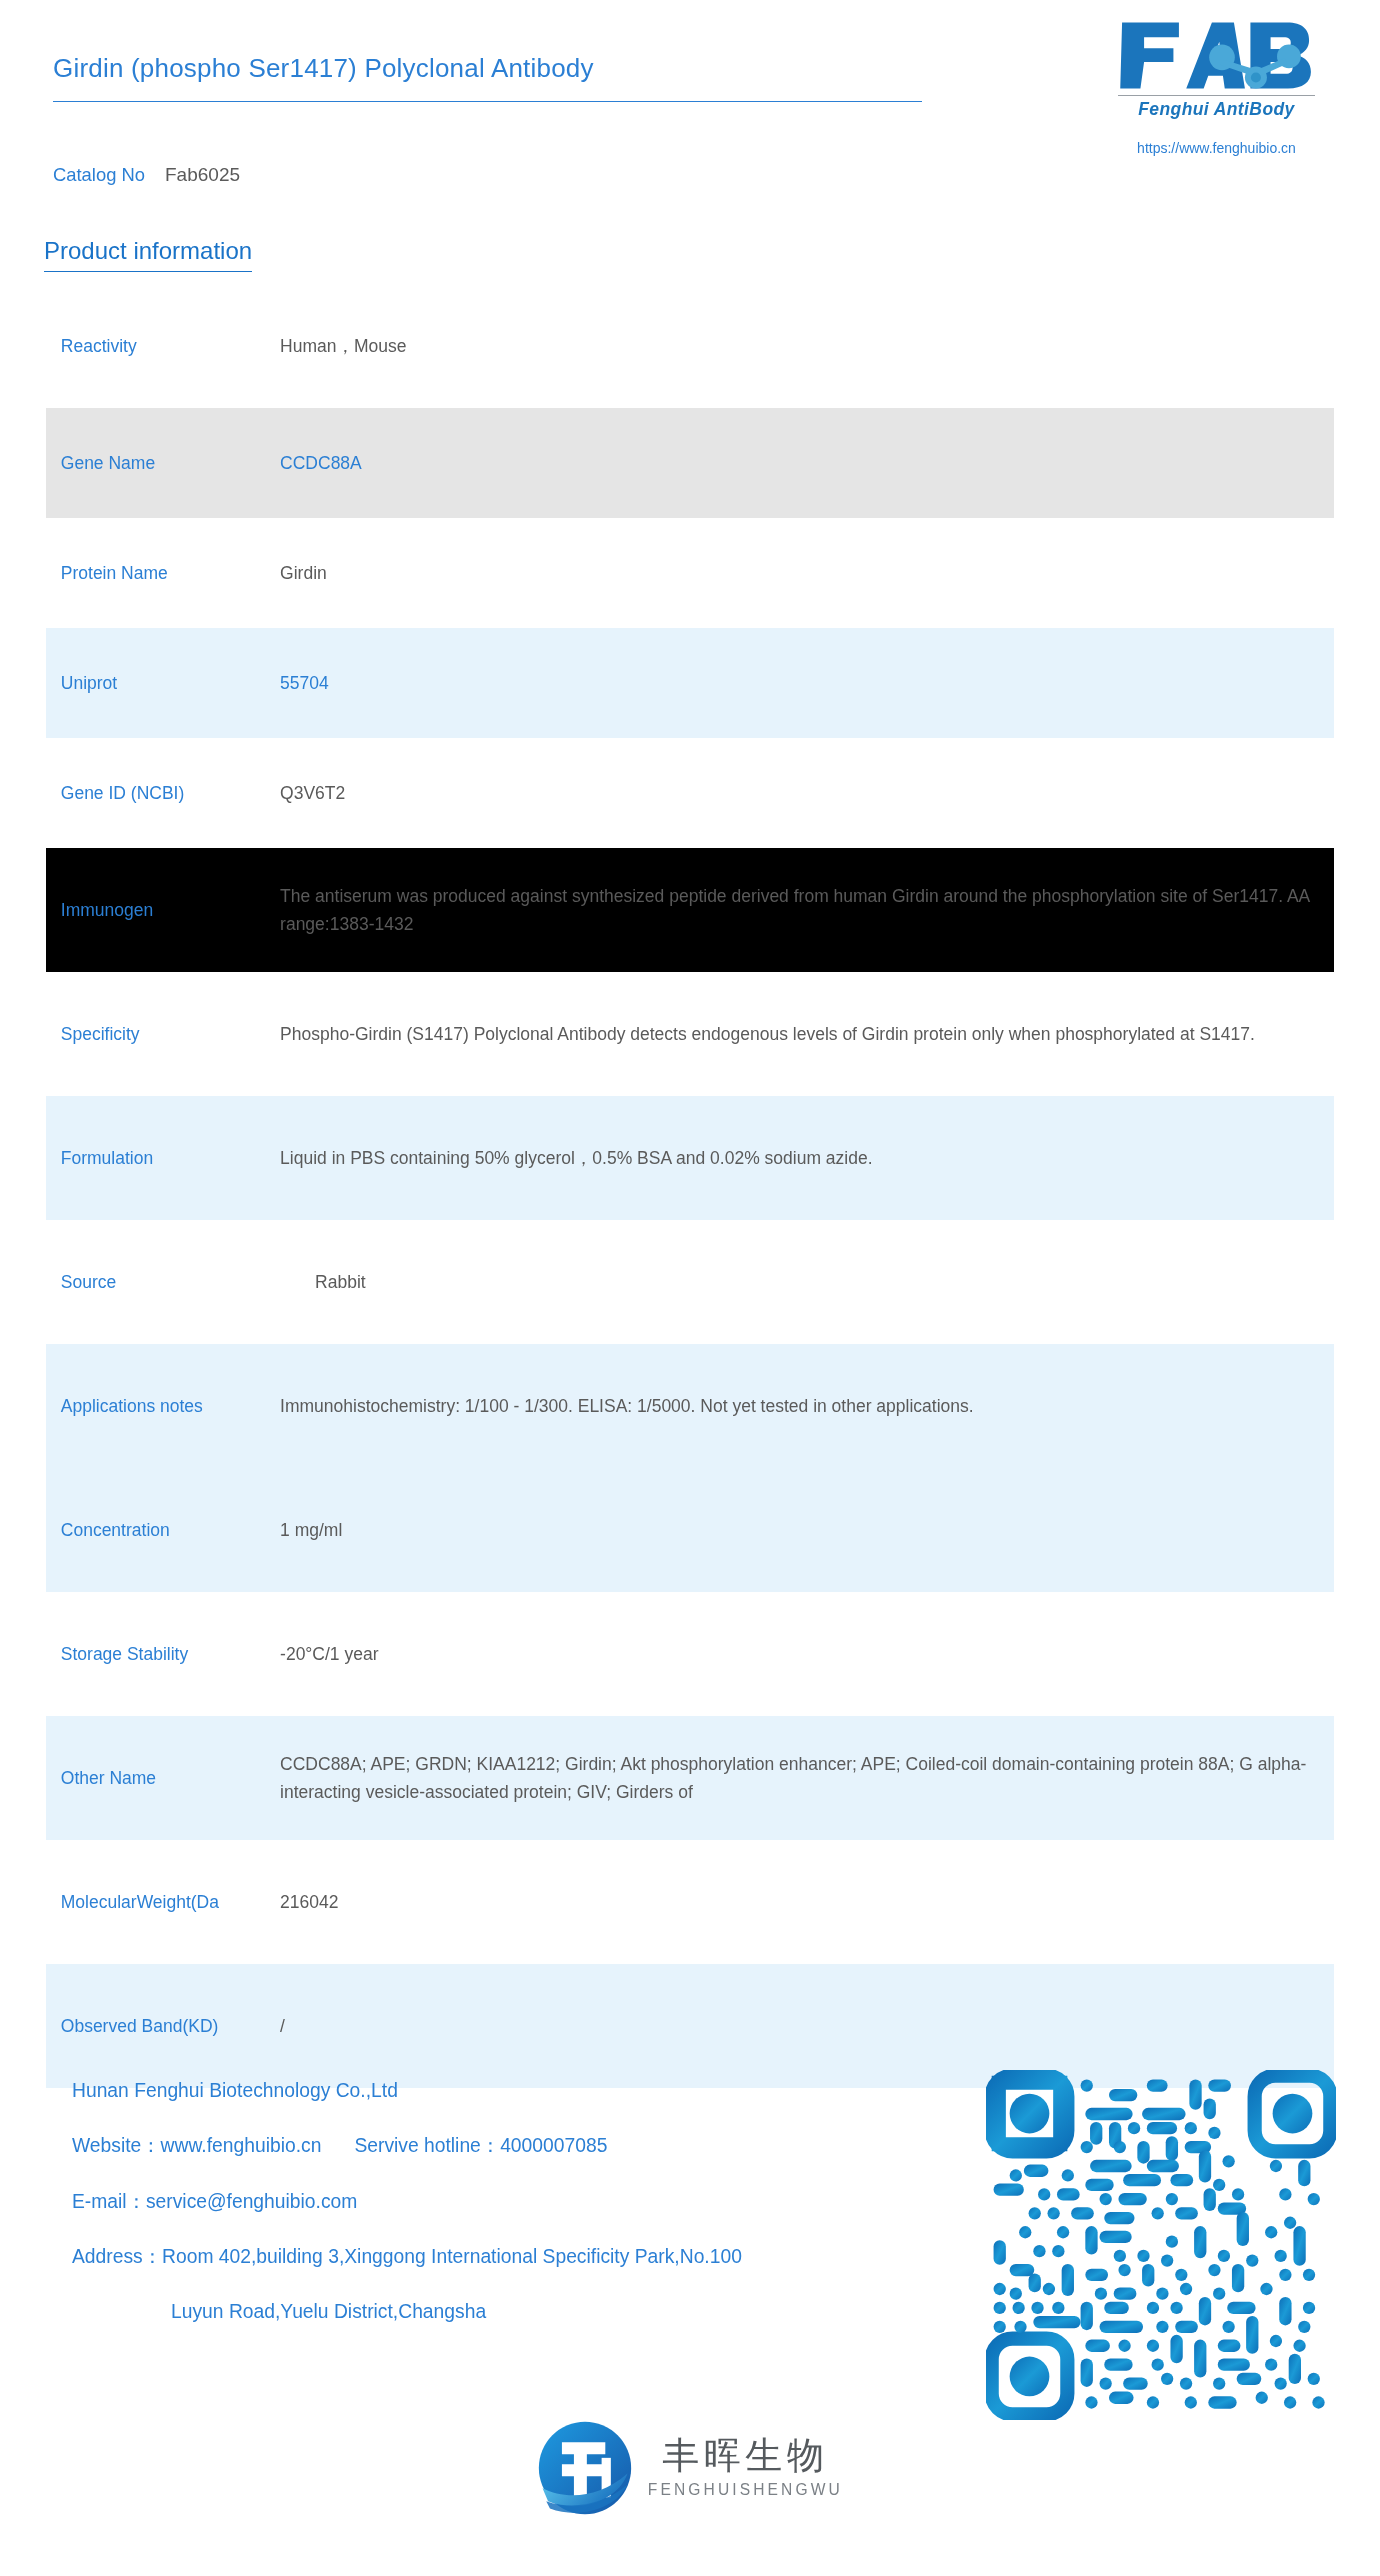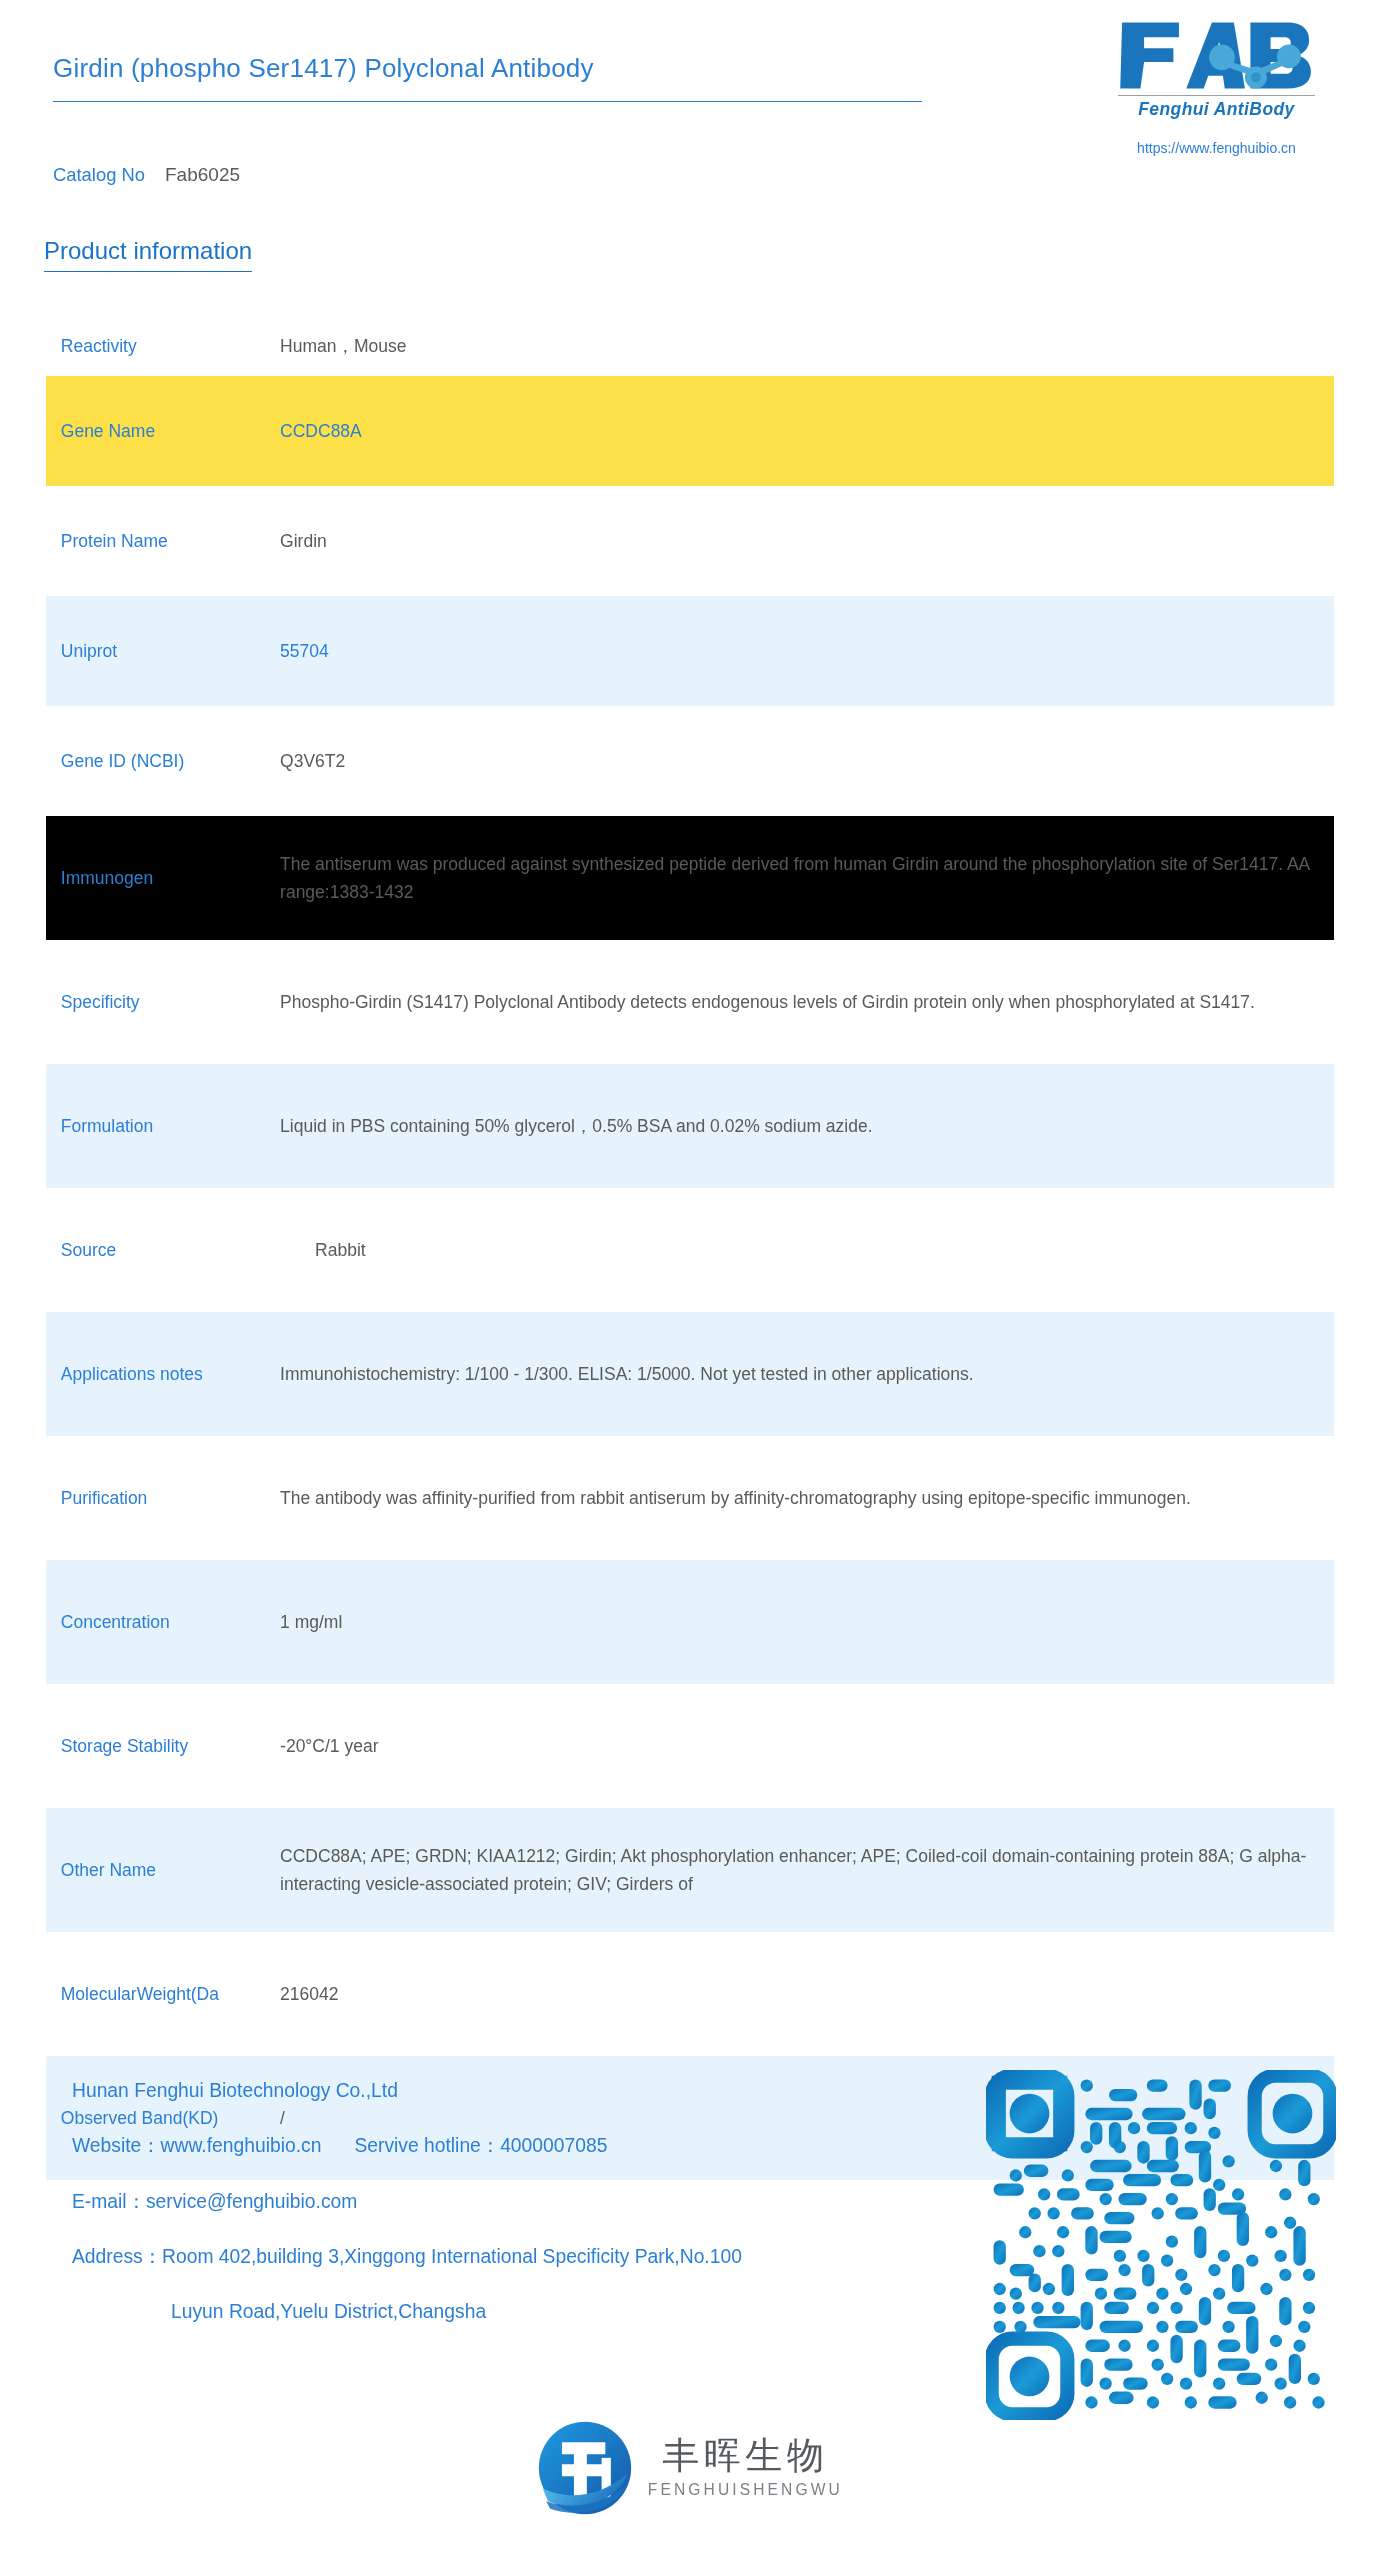--- a/index.html
+++ b/index.html
@@ -238,21 +238,21 @@
   <div class="section-head">
     <div class="section-head-text">Product information</div>
     <div class="section-head-rule"></div>
   </div>
 
   <div class="info-table" id="info-table">
       <div class="row" style="min-height: 59px;">
         <div class="label">Reactivity</div>
         <div class="value">Human，Mouse</div>
       </div>
-      <div class="row shaded" style="min-height: 110px; background: #fde047;">
+      <div class="row shaded" style="min-height: 110px; background: #e5e5e5; margin-top: 32px;">
         <div class="label">Gene Name</div>
         <div class="value blue">CCDC88A</div>
       </div>
       <div class="row" style="min-height: 110px;">
         <div class="label">Protein Name</div>
         <div class="value">Girdin</div>
       </div>
       <div class="row shaded" style="min-height: 110px; background: rgb(230, 243, 252);">
         <div class="label">Uniprot</div>
         <div class="value blue">55704</div>
@@ -273,24 +273,20 @@
         <div class="label">Formulation</div>
         <div class="value">Liquid in PBS containing 50% glycerol，0.5% BSA and 0.02% sodium azide.</div>
       </div>
       <div class="row" style="min-height: 124px; gap: 35px;">
         <div class="label">Source</div>
         <div class="value">Rabbit</div>
       </div>
       <div class="row shaded" style="min-height: 124px; background: rgb(230, 243, 252);">
         <div class="label">Applications notes</div>
         <div class="value">Immunohistochemistry: 1/100 - 1/300. ELISA: 1/5000. Not yet tested in other applications.</div>
-      </div>
-      <div class="row" style="min-height: 124px;">
-        <div class="label">Purification</div>
-        <div class="value">The antibody was affinity-purified from rabbit antiserum by affinity-chromatography using epitope-specific immunogen.</div>
       </div>
       <div class="row shaded" style="min-height: 124px; background: rgb(230, 243, 252);">
         <div class="label">Concentration</div>
         <div class="value">1 mg/ml</div>
       </div>
       <div class="row" style="min-height: 124px;">
         <div class="label">Storage Stability</div>
         <div class="value">-20°C/1 year</div>
       </div>
       <div class="row shaded" style="min-height: 124px; background: rgb(230, 243, 252);">

